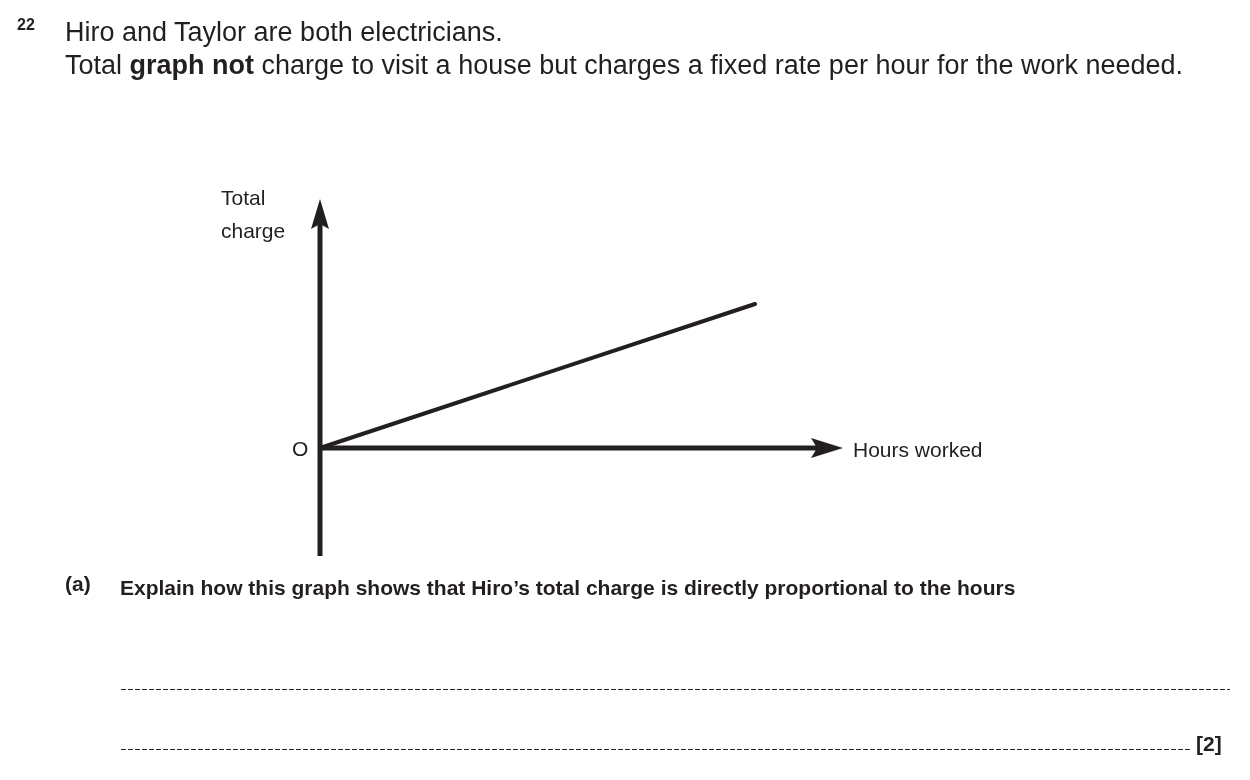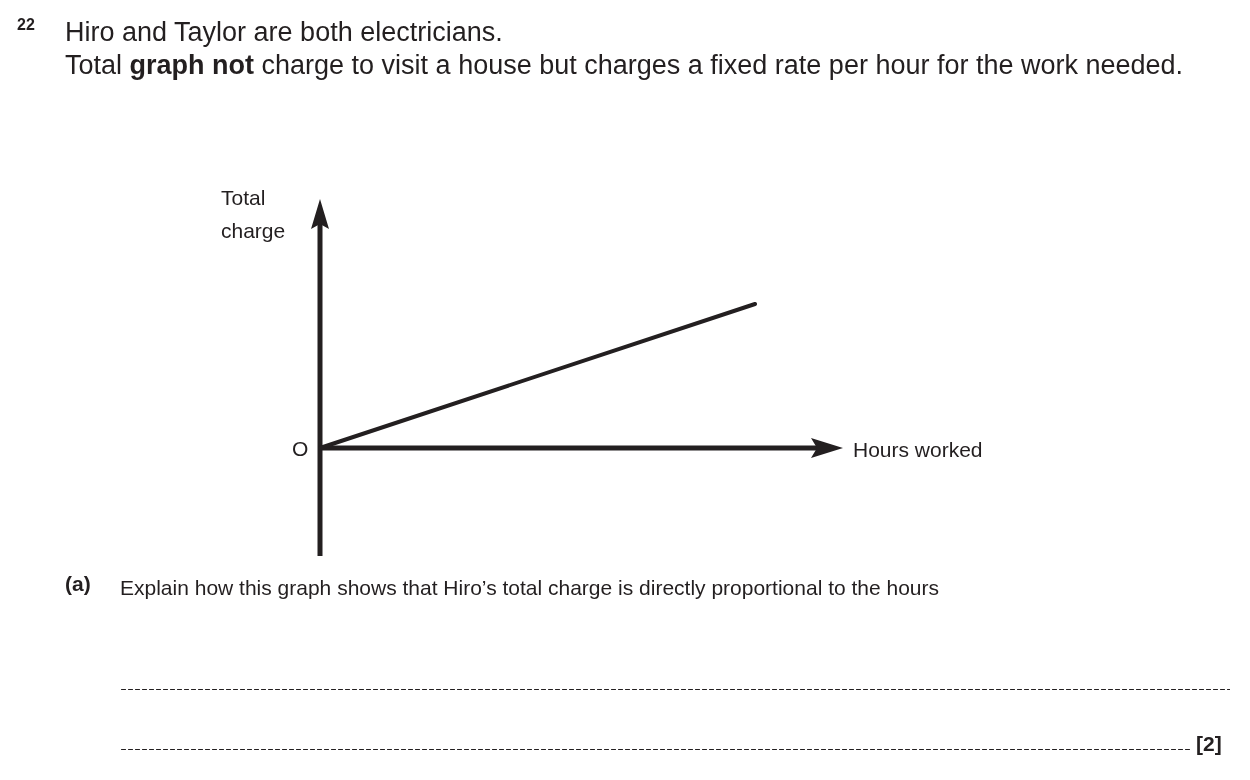--- a/index.html
+++ b/index.html
@@ -65,21 +65,21 @@
     font-size: 21px;
     font-weight: bold;
   }
   #part-a-text {
     left: 120px;
     top: 572px;
     width: 1100px;
     font-size: 21px;
     line-height: 32px;
   }
-  #part-a-text .q-line { white-space: nowrap; }
+  #part-a-text .q-line { white-space: nowrap; font-weight: bold; }
 
   
   .answer-line {
     height: 3px;
     background-image: radial-gradient(#231f20 40%, rgba(0,0,0,0) 45%);
     background-size: 7px 3px;
     background-repeat: repeat-x;
     background-position: 0 0;
   }
   #answer-line-1 {

